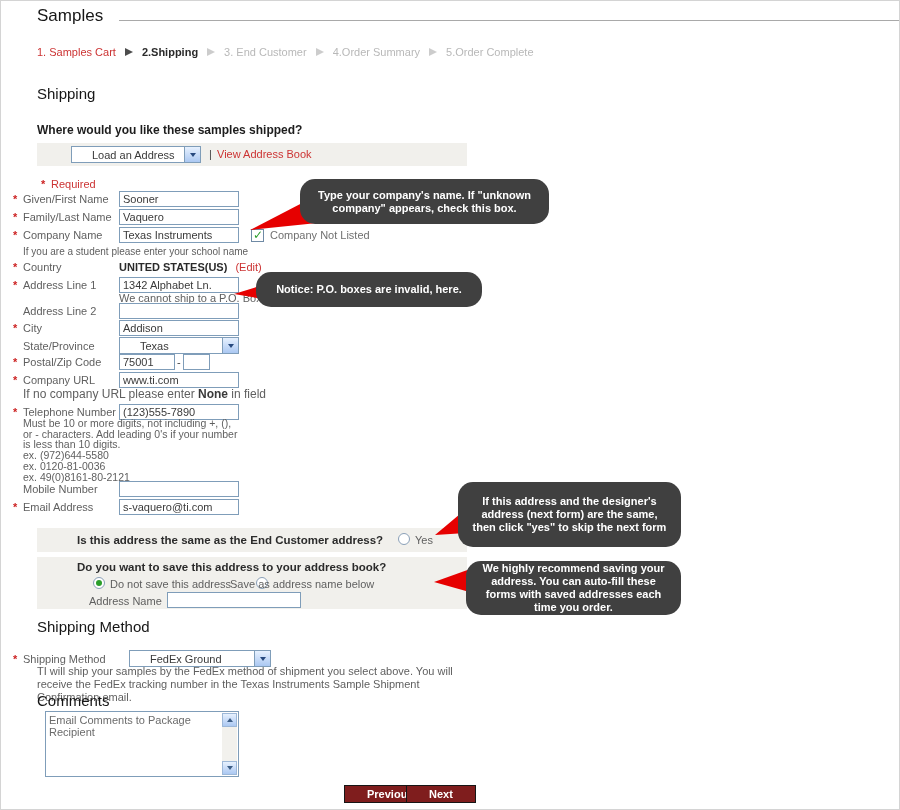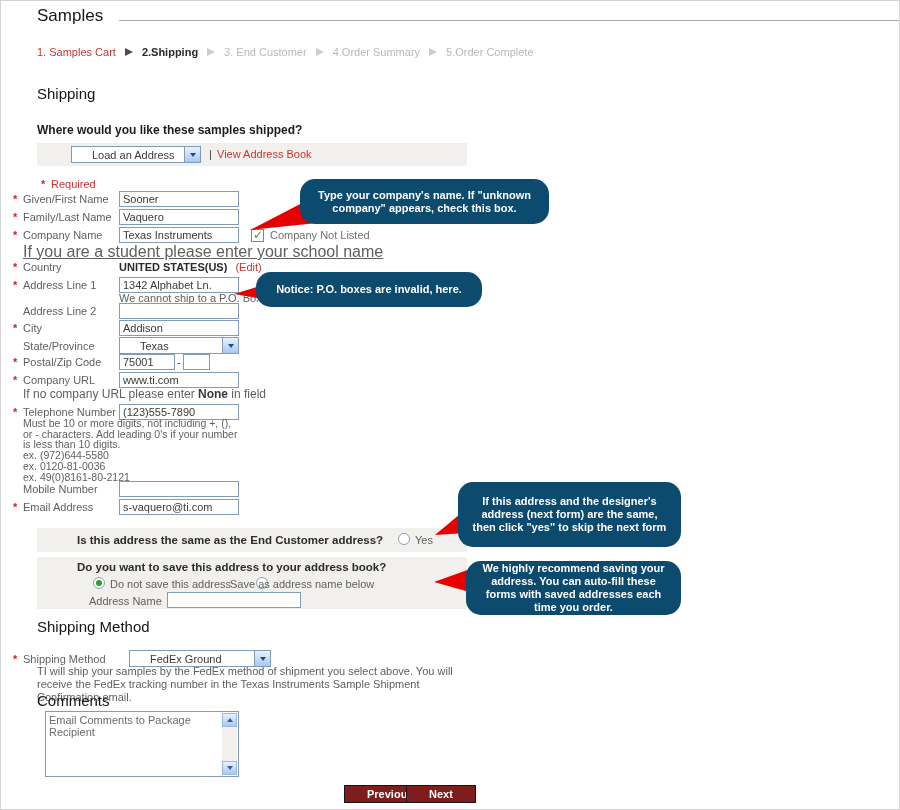--- a/index.html
+++ b/index.html
@@ -51,21 +51,21 @@
   .arrow-btn::after { content:""; width:0; height:0; border:3px solid transparent; border-top:4px solid #27497e; margin-top:4px; }
 
   
   .cbox { width:13px; height:13px; border:1px solid #6f8aa5; background:#fff; position:relative; display:inline-block; }
   .cbox.checked::after { content:"\2713"; position:absolute; left:1px; top:-2px; color:#2b9e2b; font-weight:bold; font-size:12px; }
   .radio { width:12px; height:12px; border:1px solid #8aa0b8; border-radius:50%; background:#fff; position:relative; display:inline-block; }
   .radio.selected::after { content:""; position:absolute; left:2px; top:2px; width:6px; height:6px; border-radius:50%; background:#2b9e2b; }
 
   
   .callout {
-    position:absolute; background:#0c4a6e; color:#fff; font-weight:bold;
+    position:absolute; background:#404040; color:#fff; font-weight:bold;
     font-size:11px; line-height:13px; text-align:center; border-radius:15px;
     display:flex; align-items:center; justify-content:center; padding:5px 12px; z-index:6;
   }
   .tails { position:absolute; left:0; top:0; z-index:5; pointer-events:none; }
 
   
   .btn {
     position:absolute; background:#7f1d1d; color:#fff; font-weight:bold; font-size:11px;
     border:1px solid #161616; height:18px; display:flex; align-items:center; justify-content:center;
     padding:0 22px; cursor:pointer;
@@ -131,21 +131,21 @@
   </div>
 
   <div class="frow" style="top:226px;">
     <span class="ast">*</span>
     <span class="lbl">Company Name</span>
     <input class="tinput" value="Texas Instruments" style="">
     <span class="cbox checked" style="margin-left:12px;"></span>
     <span style="margin-left:6px; color:#707070;">Company Not Listed</span>
   </div>
 
-  <div class="note" style="left:22px; top:245px; font-size:16px;text-decoration:underline;">If you are a student please enter your school name</div>
+  <div class="note" style="left:22px; top:245px; font-size:10px;">If you are a student please enter your school name</div>
 
   <div class="frow" style="top:260px;">
     <span class="ast">*</span>
     <span class="lbl">Country</span>
     <span class="country-val">UNITED STATES(US)</span>
     <span class="red-link" style="margin-left:8px;">(Edit)</span>
   </div>
 
   <div class="frow" style="top:276px;">
     <span class="ast">*</span>

